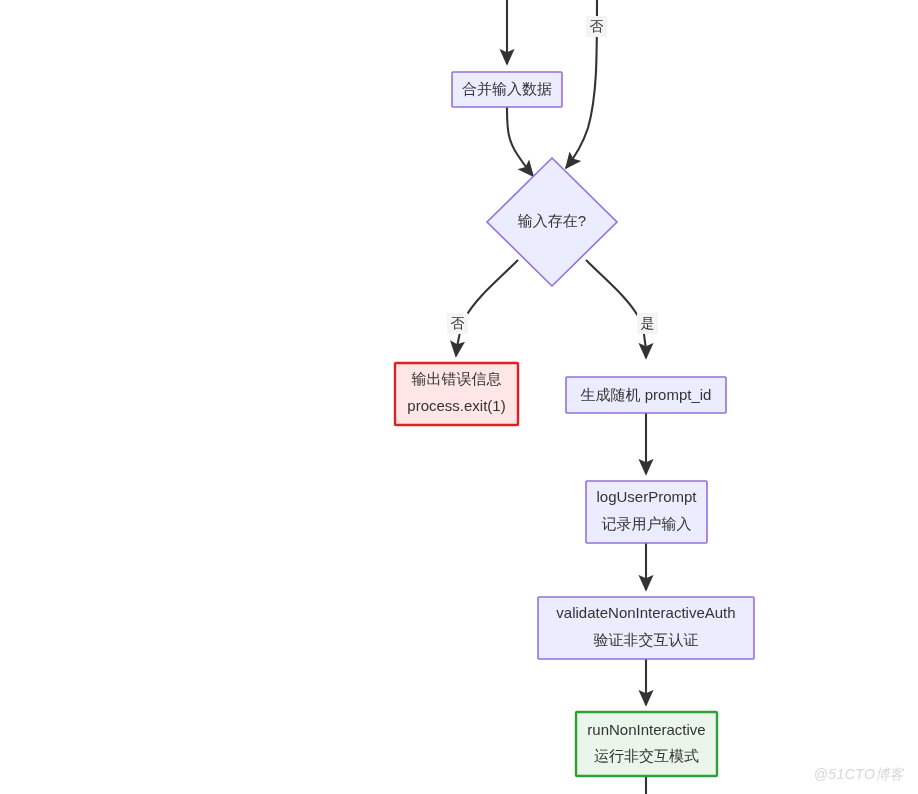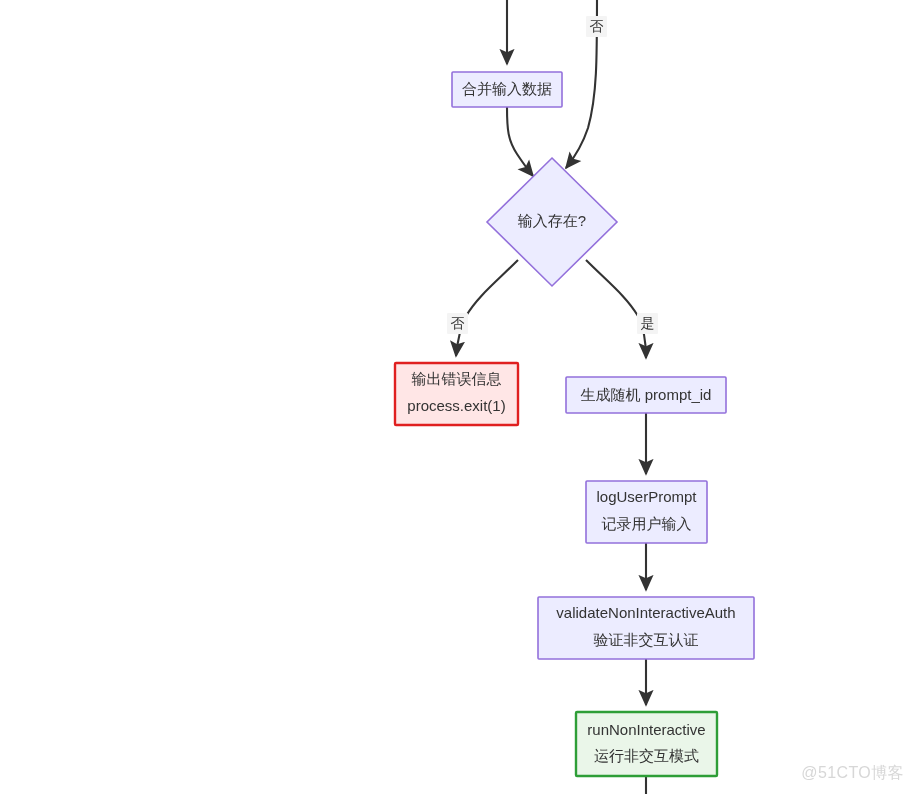--- a/index.html
+++ b/index.html
@@ -60,25 +60,26 @@
   }
   .node-rect-success {
     fill: #eaf6e9;
     stroke: #2e9e37;
     stroke-width: 2.4px;
   }
   .watermark {
     position: absolute;
     right: 14px;
     bottom: 10px;
-    font-size: 16px;
+    font-size: 14px;
     color: #d7d7d7;
     letter-spacing: 0.4px;
     user-select: none;
     font-family: "Liberation Sans", "DejaVu Sans", sans-serif;
+    font-style: italic;
   }
 </style>
 </head>
 <body>
 
 <svg id="flow-root" viewBox="0 0 918 794" width="918" height="794">
 
   <defs>
     <marker id="arrowhead" markerWidth="10" markerHeight="10" refX="7.2" refY="4" orient="auto" markerUnits="strokeWidth">
       <path d="M 0 0.4 L 8 4 L 0 7.6 L 1.6 4 Z" fill="#333333"></path>

